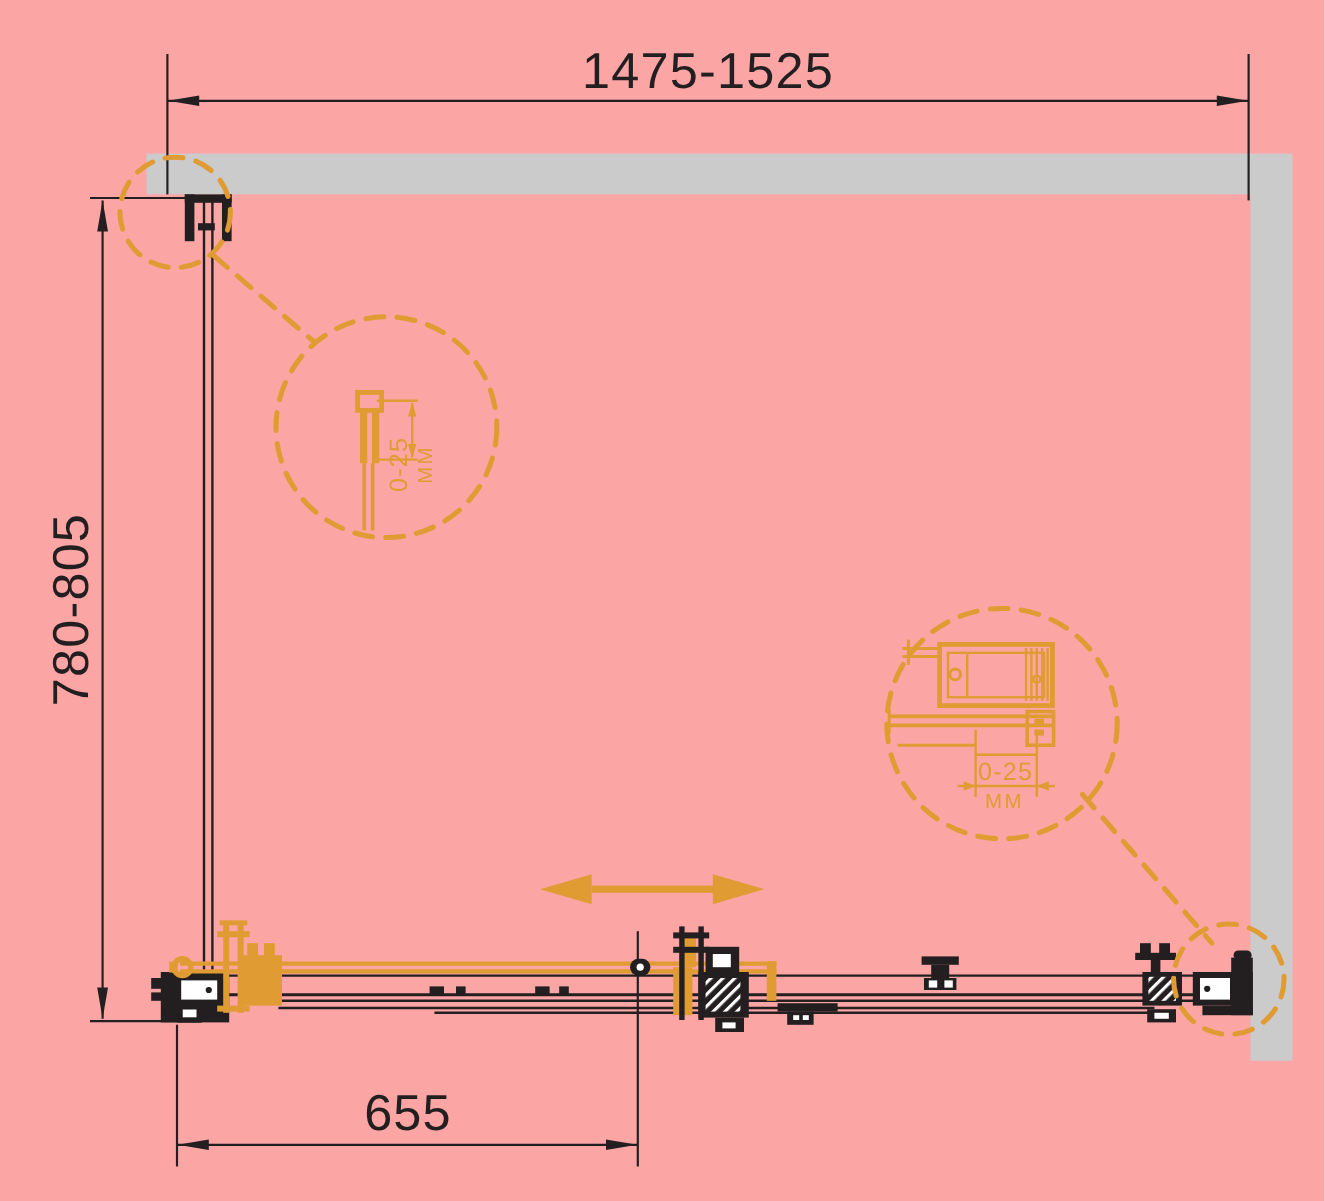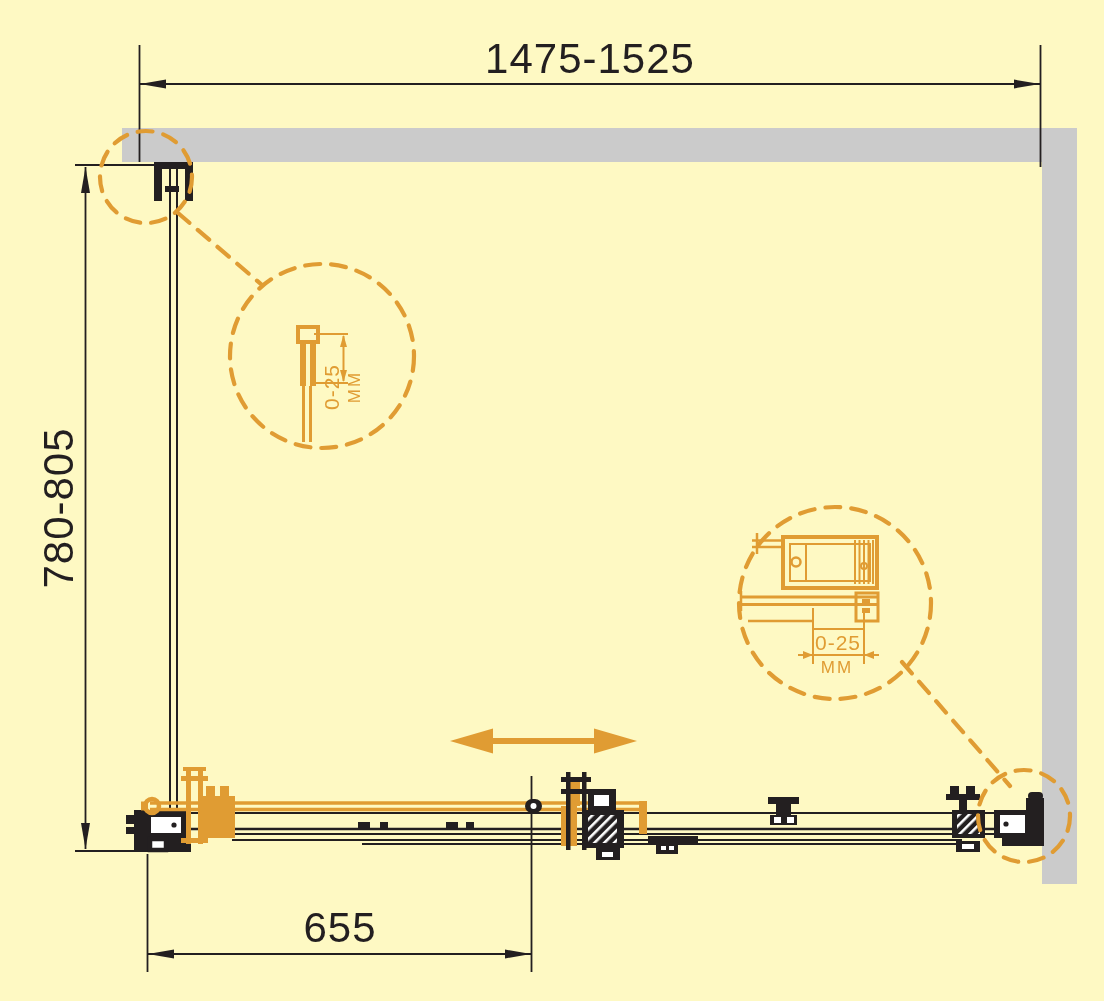--- a/index.html
+++ b/index.html
@@ -1,16 +1,16 @@
 <!DOCTYPE html>
 <html style="--accent: #E09C33; --wall: #CBCBCB; --line: #231F20;"><head>
 <meta charset="utf-8">
 <style>
   html,body{margin:0;padding:0;background:#ffffff;}
-  .stage{position:relative;width:1104px;height:1001px;background:#fef9c3;overflow:hidden;
+  .stage{position:relative;width:1104px;height:1001px;background:#fca5a5;overflow:hidden;
          font-family:"Liberation Sans",sans-serif;}
   svg{position:absolute;inset:0;display:block;}
   .wall{fill:var(--wall,#CBCBCB);}
   .k-line{stroke:var(--line,#231F20);fill:none;}
   .k-fill{fill:var(--line,#231F20);stroke:none;}
   .w-fill{fill:#ffffff;stroke:none;}
   .o-line{stroke:var(--accent,#E09C33);fill:none;}
   .o-fill{fill:var(--accent,#E09C33);stroke:none;}
   .dash{stroke:var(--accent,#E09C33);fill:none;stroke-width:4.2;
         stroke-dasharray:15 11;stroke-linecap:round;}

